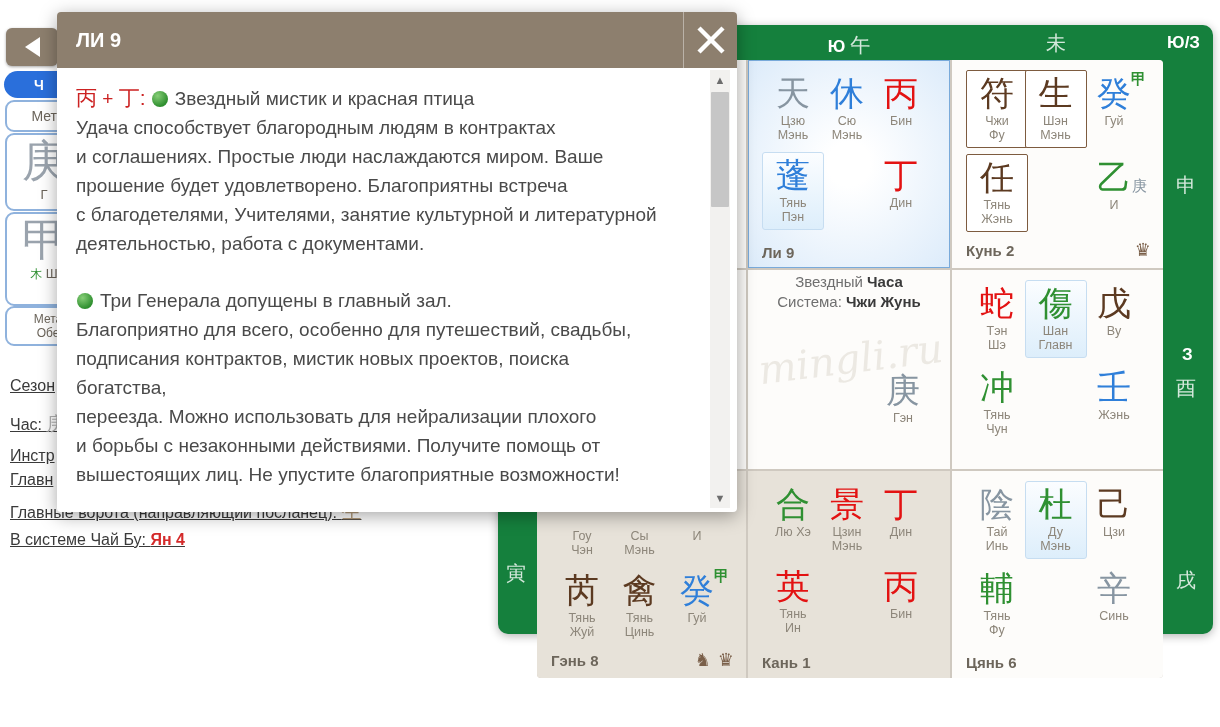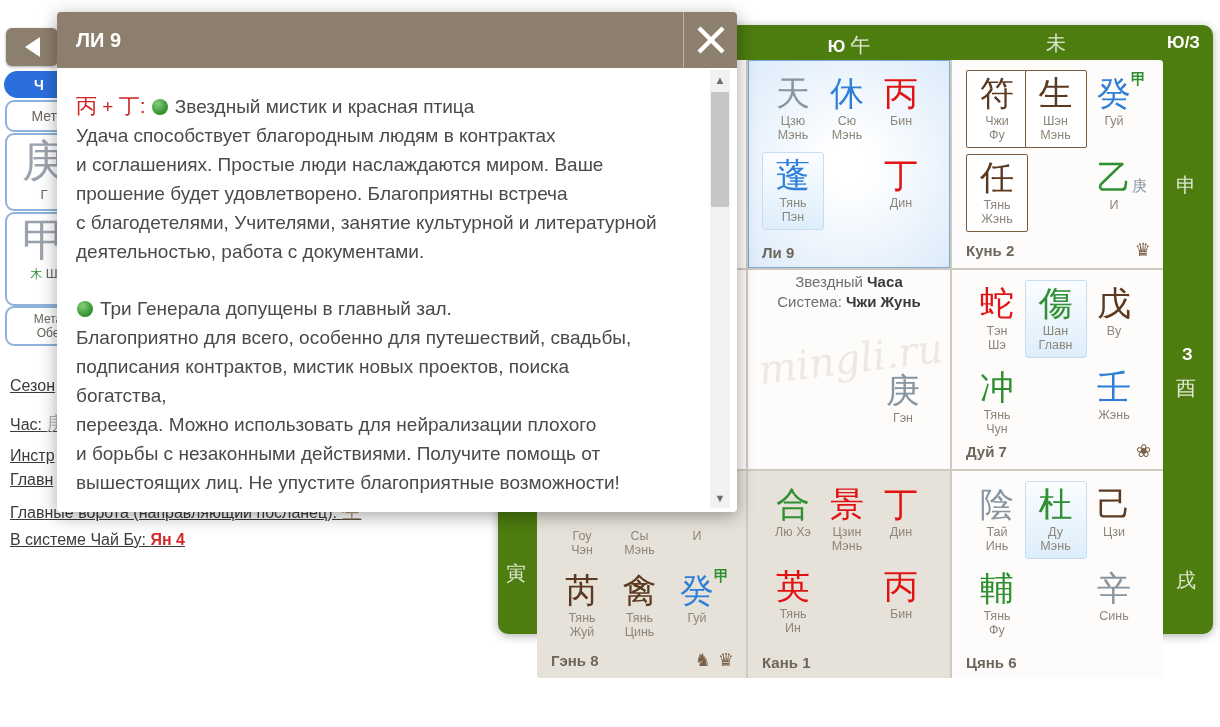--- a/index.html
+++ b/index.html
@@ -19,21 +19,21 @@
   .pb2{top:212px;height:90px;}
   .pillar-char{font-size:44px;line-height:52px;color:#9aa3ad;}
   .pillar-label{font-size:13px;color:#6b645a;}
   .el-green{color:#2f9032;font-size:12px;}
   .info-line{position:absolute;left:10px;font-size:16px;color:#3a3a3a;white-space:nowrap;text-decoration:underline;}
   .hour-char{color:#b0b0b0;font-size:19px;}
   .gates-char{color:#b59d7d;font-size:20px;}
   .red-bold{color:#d42a2a;font-weight:bold;}
 
   
-  .qm{position:absolute;left:498px;top:25px;width:715px;height:609px;background:#4d7c0f;border-radius:10px;box-shadow:0 2px 10px rgba(0,0,0,.3);z-index:5;}
+  .qm{position:absolute;left:498px;top:25px;width:715px;height:609px;background:#15803d;border-radius:10px;box-shadow:0 2px 10px rgba(0,0,0,.3);z-index:5;}
   .qm-inner{position:absolute;left:39px;top:35px;width:626px;height:618px;background:#cfc9c0;border-radius:4px;overflow:hidden;display:grid;grid-template-columns:209px 202px 1fr;grid-template-rows:208px 199px 1fr;gap:2px;}
   .frame-label{position:absolute;color:#fff;font-weight:bold;font-size:17px;z-index:6;}
   .frame-cjk{position:absolute;color:rgba(255,255,255,.82);font-size:20px;font-weight:normal;z-index:6;}
   .frame-center{width:90px;text-align:center;}
 
   .cell{position:relative;background:#fdfcfa;}
   .cell-beige{background:#e7e2d9;}
   .cell-selected{background:radial-gradient(ellipse at center,#ffffff 15%,#dcebfa 100%);outline:1px solid #79aada;outline-offset:-1px;}
   .c-row{display:flex;justify-content:space-between;align-items:flex-start;padding:13px 26px 0 22px;}
   .c-row2{padding-top:12px;}
@@ -55,21 +55,21 @@
   .center-line{font-size:15px;color:#6f6f6f;margin-top:3px;}
   .center-line b{color:#3a3a3a;}
   .center-stem{position:absolute;right:30px;top:100px;text-align:center;}
   .watermark{position:absolute;left:10px;top:66px;font-family:"DejaVu Serif","Liberation Serif",serif;font-style:italic;font-size:40px;color:rgba(120,105,80,.13);transform:rotate(-7deg);pointer-events:none;}
 
   
   .modal{position:absolute;left:57px;top:12px;width:680px;height:500px;background:#fff;border-radius:4px;box-shadow:0 4px 18px rgba(0,0,0,.35);z-index:30;overflow:hidden;}
   .modal-header{position:absolute;left:0;top:0;right:0;height:56px;background:#8d7f6e;display:flex;align-items:center;}
   .modal-title{color:#fff;font-weight:bold;font-size:20px;margin-left:19px;}
   .modal-close{position:absolute;right:0;top:0;width:54px;height:56px;background:transparent;border:none;border-left:1px solid rgba(255,255,255,.4);display:flex;align-items:center;justify-content:center;cursor:pointer;}
-  .modal-body{position:absolute;left:0;top:56px;right:0;bottom:0;padding:15px 80px 0 19px;font-size:19px;line-height:29px;color:#4a4a4a;overflow:hidden;margin-top:8px;}
+  .modal-body{position:absolute;left:0;top:56px;right:0;bottom:0;padding:15px 80px 0 19px;font-size:19px;line-height:29px;color:#4a4a4a;overflow:hidden;}
   .mp{margin:0 0 28px 0;}
   .mp-body{display:block;white-space:pre-line;}
   .cjk-red{color:#cc2222;font-size:21px;}
   .dot{display:inline-block;width:16px;height:16px;border-radius:50%;vertical-align:-2px;margin:0 7px 0 1px;}
   .dot-green{background:radial-gradient(circle at 35% 30%,#86ce77,#2f8f2f 70%);}
   .dot-red{background:radial-gradient(circle at 35% 30%,#f15555,#c40606 70%);}
   .scrollbar{position:absolute;right:7px;top:58px;bottom:4px;width:20px;background:#f2f1ef;z-index:31;}
   .scroll-arrow{position:absolute;left:0;width:20px;height:20px;font-size:11px;color:#6d6d6d;text-align:center;line-height:20px;}
   .scroll-thumb{position:absolute;left:1px;top:22px;width:18px;height:115px;background:#c6c6c6;border-radius:1px;}
 </style>
@@ -225,26 +225,20 @@
         <div class="c-row c-row2">
           <div class="c-item">
             <div class="c-charwrap"><span class="c-char cc-green">冲</span></div>
             <div class="c-label">Тянь
 Чун</div>
           </div>
           <div class="c-item">
             <div class="c-charwrap"><span class="c-char cc-blue">壬</span></div>
             <div class="c-label">Жэнь</div>
           </div>
-        </div>
-        <div class="c-footer">
-          <span class="c-name">Дуй 7</span>
-          <span class="c-icons">
-              <span>❀</span>
-            </span>
         </div>
       </div>
 
       <div class="cell cell-beige">
         <div class="c-row">
           <div class="c-item">
             <div class="c-charwrap"><span class="c-char"></span></div>
             <div class="c-label">Гоу
 Чэн</div>
           </div>

